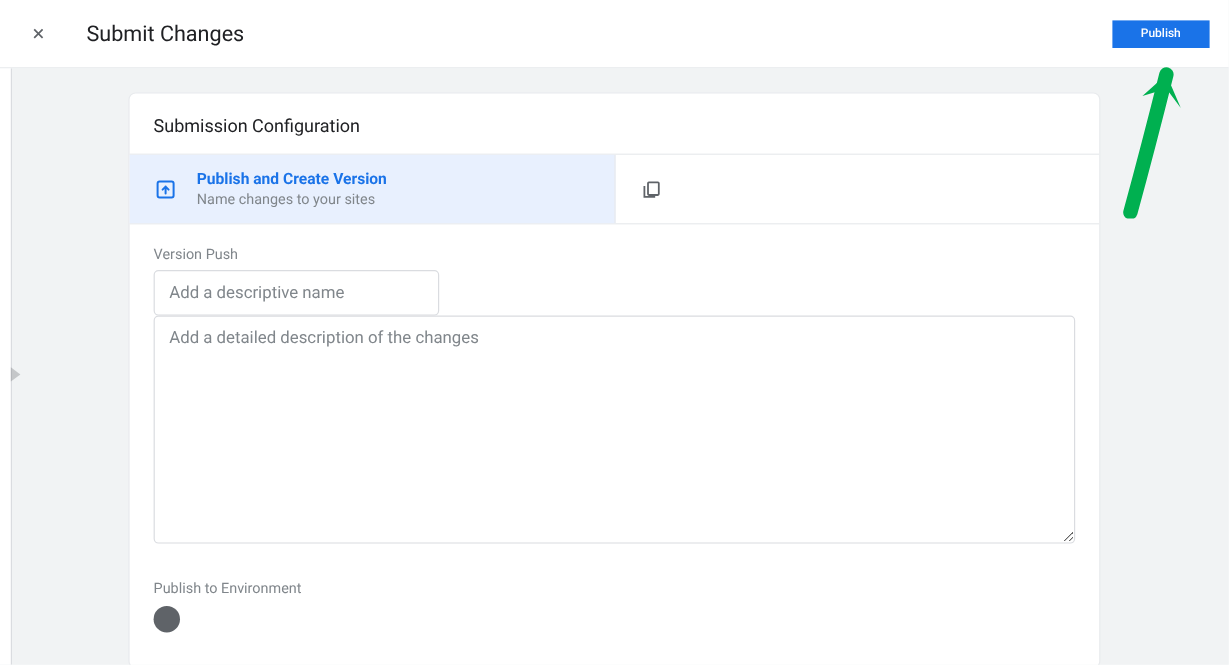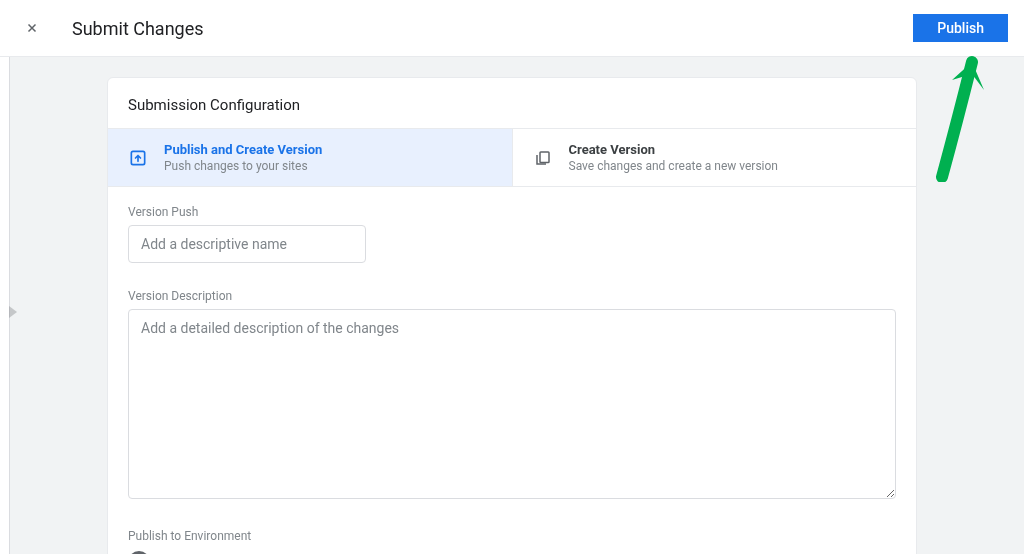--- a/index.html
+++ b/index.html
@@ -39,21 +39,21 @@
       font-size: 18px;
       color: #202124;
       font-weight: 400;
     }
     .publish-btn {
       background: #1a73e8;
       color: #fff;
       border: none;
       border-radius: 0;
       padding: 6px 24px;
-      font-size: 14px;
+      font-size: 10px;
       font-weight: 500;
       cursor: pointer;
       font-family: inherit;
     }
     .content-wrap {
       display: flex;
       justify-content: center;
       padding-top: 20px;
     }
     .card {
@@ -206,42 +206,37 @@
     <div class="option-row">
       <div class="option active">
         <div class="option-icon">
           <svg viewBox="0 0 24 24" width="20" height="20">
             <rect x="4" y="4" width="16" height="16" rx="2" fill="none" stroke="#1a73e8" stroke-width="2"></rect>
             <path d="M12 16V9M12 9l-3 3M12 9l3 3" stroke="#1a73e8" stroke-width="2" fill="none" stroke-linecap="round" stroke-linejoin="round"></path>
           </svg>
         </div>
         <div class="option-text">
           <div class="option-title">Publish and Create Version</div>
-          <div class="option-sub">Push changes to your sites</div>
+          <div class="option-sub">Name changes to your sites</div>
         </div>
       </div>
       <div class="option">
         <div class="option-icon">
           <svg viewBox="0 0 24 24" width="18" height="18">
             <rect x="8" y="4" width="12" height="14" rx="1" fill="none" stroke="#5f6368" stroke-width="2"></rect>
             <path d="M4 8v12h12" fill="none" stroke="#5f6368" stroke-width="2"></path>
           </svg>
         </div>
-        <div class="option-text">
-          <div class="option-title">Create Version</div>
-          <div class="option-sub">Save changes and create a new version</div>
-        </div>
       </div>
     </div>
 
     <div class="form-area">
       <div class="field-label">Version Push</div>
       <input type="text" class="text-input" placeholder="Add a descriptive name" style="">
 
-      <div class="field-label spacing">Version Description</div>
       <textarea class="textarea-input" placeholder="Add a detailed description of the changes" style=""></textarea>
 
       <div class="field-label spacing">Publish to Environment</div>
       <div class="env-row">
         <div class="globe-icon">
           
         </div>
 
       </div>
     </div>

